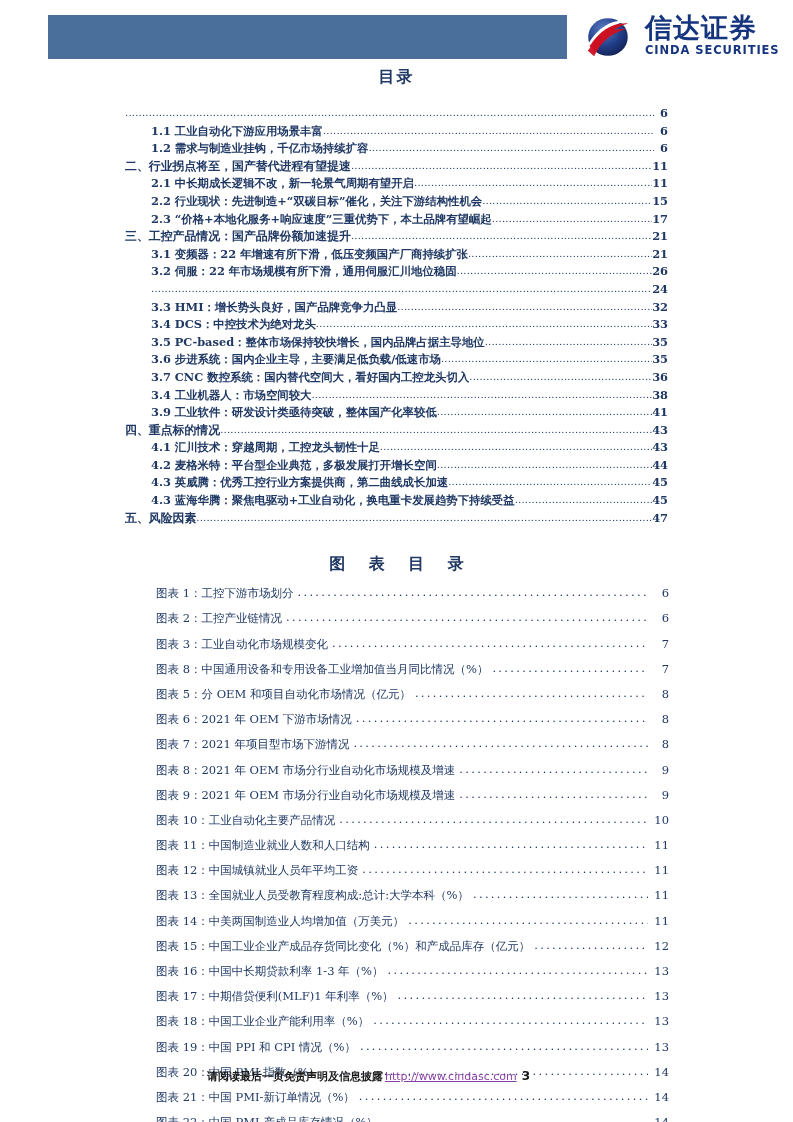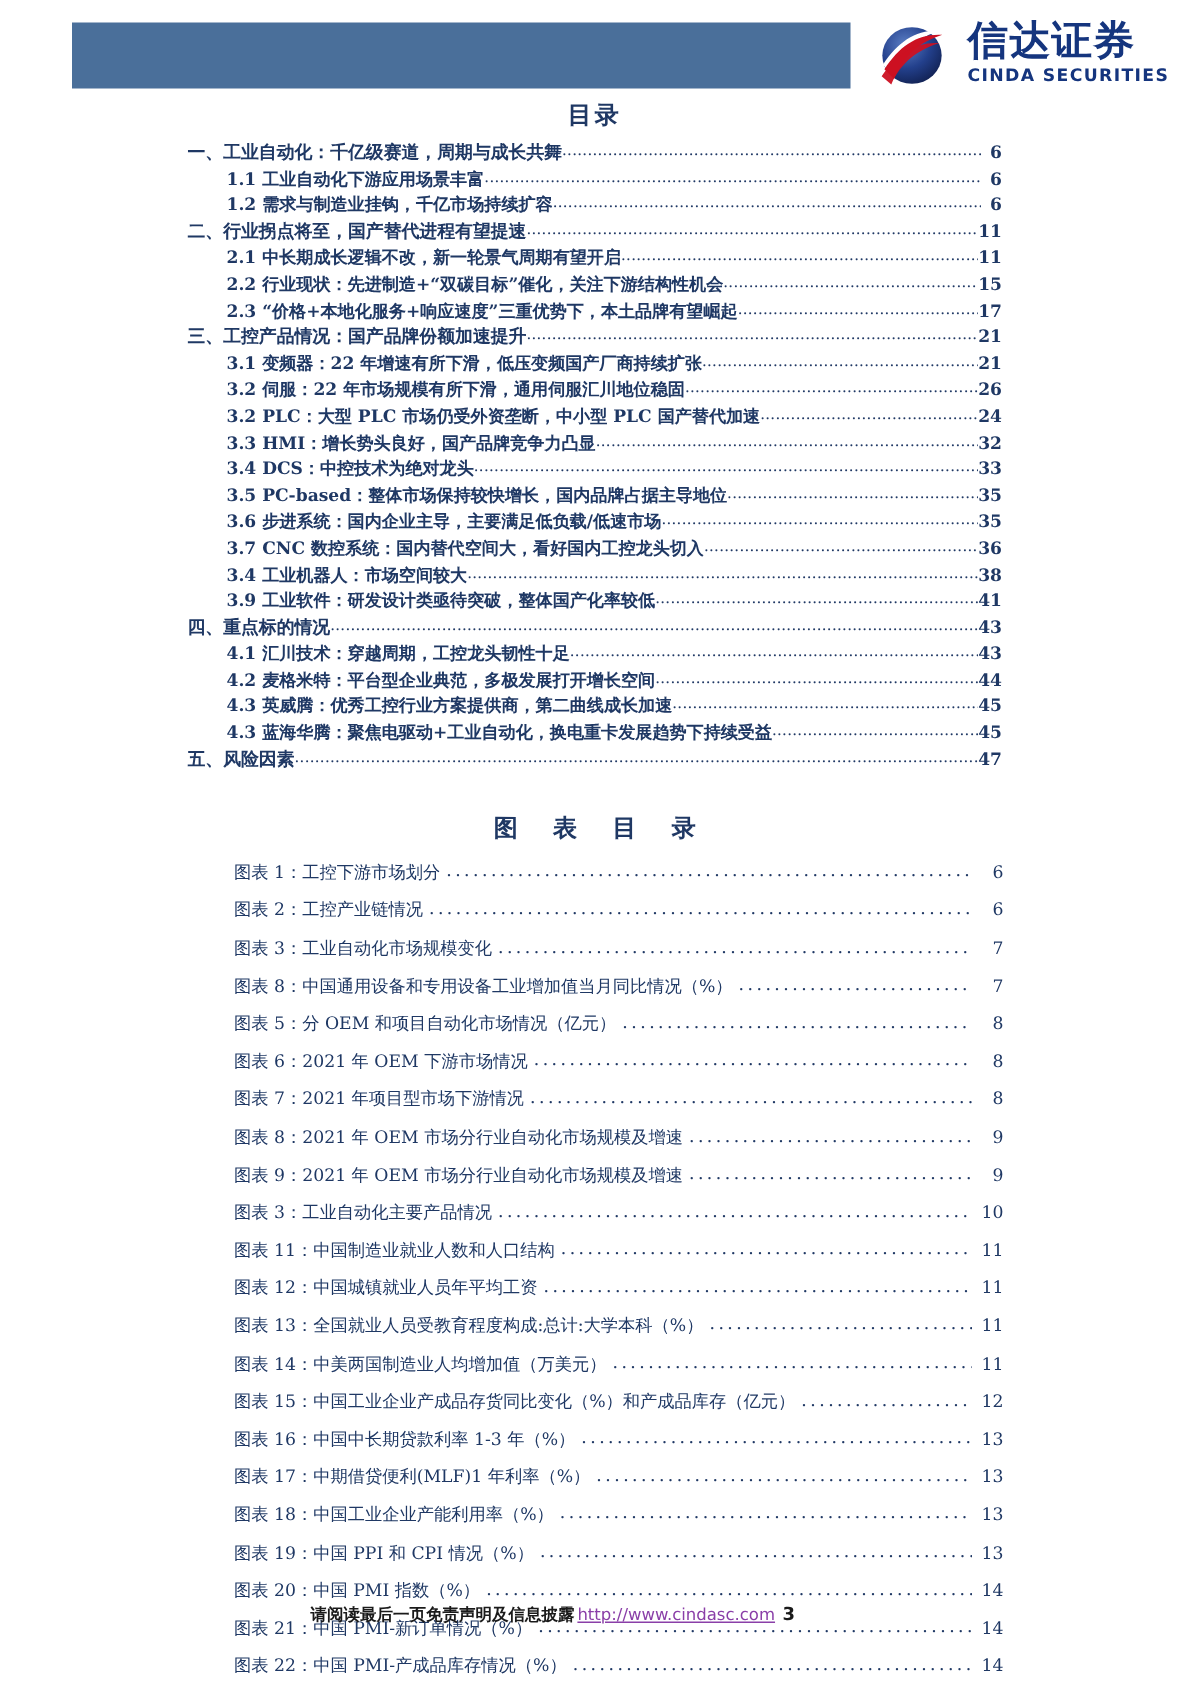--- a/index.html
+++ b/index.html
@@ -81,21 +81,21 @@
     width: 793px;
   }
 
   .toc-title {
     text-align: center;
     font-family: "DejaVu Serif", "Liberation Serif", serif;
     font-weight: 700;
     font-size: 16px;
     line-height: 22px;
     color: #1f3864;
-    margin: 0 0 5px 0;
+    margin: 0 0 17px 0;
     letter-spacing: 2px;
   }
 
   .figs-title {
     text-align: center;
     font-family: "DejaVu Serif", "Liberation Serif", serif;
     font-weight: 700;
     font-size: 16px;
     line-height: 22px;
     color: #1f3864;
@@ -257,21 +257,20 @@
     </div>
   </div>
 </div>
 
 <div class="page">
 
   <h1 class="toc-title">目录</h1>
 
   <div class="toc-block">
       <div class="row toc-row lvl1">
-        <span class="label">一、工业自动化：千亿级赛道，周期与成长共舞</span>
         <span class="leader">...............................................................................................................................................................</span>
         <span class="pg">6</span>
       </div>
       <div class="row toc-row lvl2">
         <span class="label">1.1 工业自动化下游应用场景丰富</span>
         <span class="leader">...............................................................................................................................................................</span>
         <span class="pg">6</span>
       </div>
       <div class="row toc-row lvl2">
         <span class="label">1.2 需求与制造业挂钩，千亿市场持续扩容</span>
@@ -307,21 +306,20 @@
         <span class="label">3.1 变频器：22 年增速有所下滑，低压变频国产厂商持续扩张</span>
         <span class="leader">...............................................................................................................................................................</span>
         <span class="pg">21</span>
       </div>
       <div class="row toc-row lvl2">
         <span class="label">3.2 伺服：22 年市场规模有所下滑，通用伺服汇川地位稳固</span>
         <span class="leader">...............................................................................................................................................................</span>
         <span class="pg">26</span>
       </div>
       <div class="row toc-row lvl2">
-        <span class="label">3.2 PLC：大型 PLC 市场仍受外资垄断，中小型 PLC 国产替代加速</span>
         <span class="leader">...............................................................................................................................................................</span>
         <span class="pg">24</span>
       </div>
       <div class="row toc-row lvl2">
         <span class="label">3.3 HMI：增长势头良好，国产品牌竞争力凸显</span>
         <span class="leader">...............................................................................................................................................................</span>
         <span class="pg">32</span>
       </div>
       <div class="row toc-row lvl2">
         <span class="label">3.4 DCS：中控技术为绝对龙头</span>
@@ -429,21 +427,21 @@
         <span class="label">图表 8：2021 年 OEM 市场分行业自动化市场规模及增速</span>
         <span class="leader">...............................................................................................................................................................</span>
         <span class="pg">9</span>
       </div>
       <div class="row fig-row">
         <span class="label">图表 9：2021 年 OEM 市场分行业自动化市场规模及增速</span>
         <span class="leader">...............................................................................................................................................................</span>
         <span class="pg">9</span>
       </div>
       <div class="row fig-row">
-        <span class="label">图表 3：工业自动化主要产品情况</span>
+        <span class="label">图表 10：工业自动化主要产品情况</span>
         <span class="leader">...............................................................................................................................................................</span>
         <span class="pg">10</span>
       </div>
       <div class="row fig-row">
         <span class="label">图表 11：中国制造业就业人数和人口结构</span>
         <span class="leader">...............................................................................................................................................................</span>
         <span class="pg">11</span>
       </div>
       <div class="row fig-row">
         <span class="label">图表 12：中国城镇就业人员年平均工资</span>

